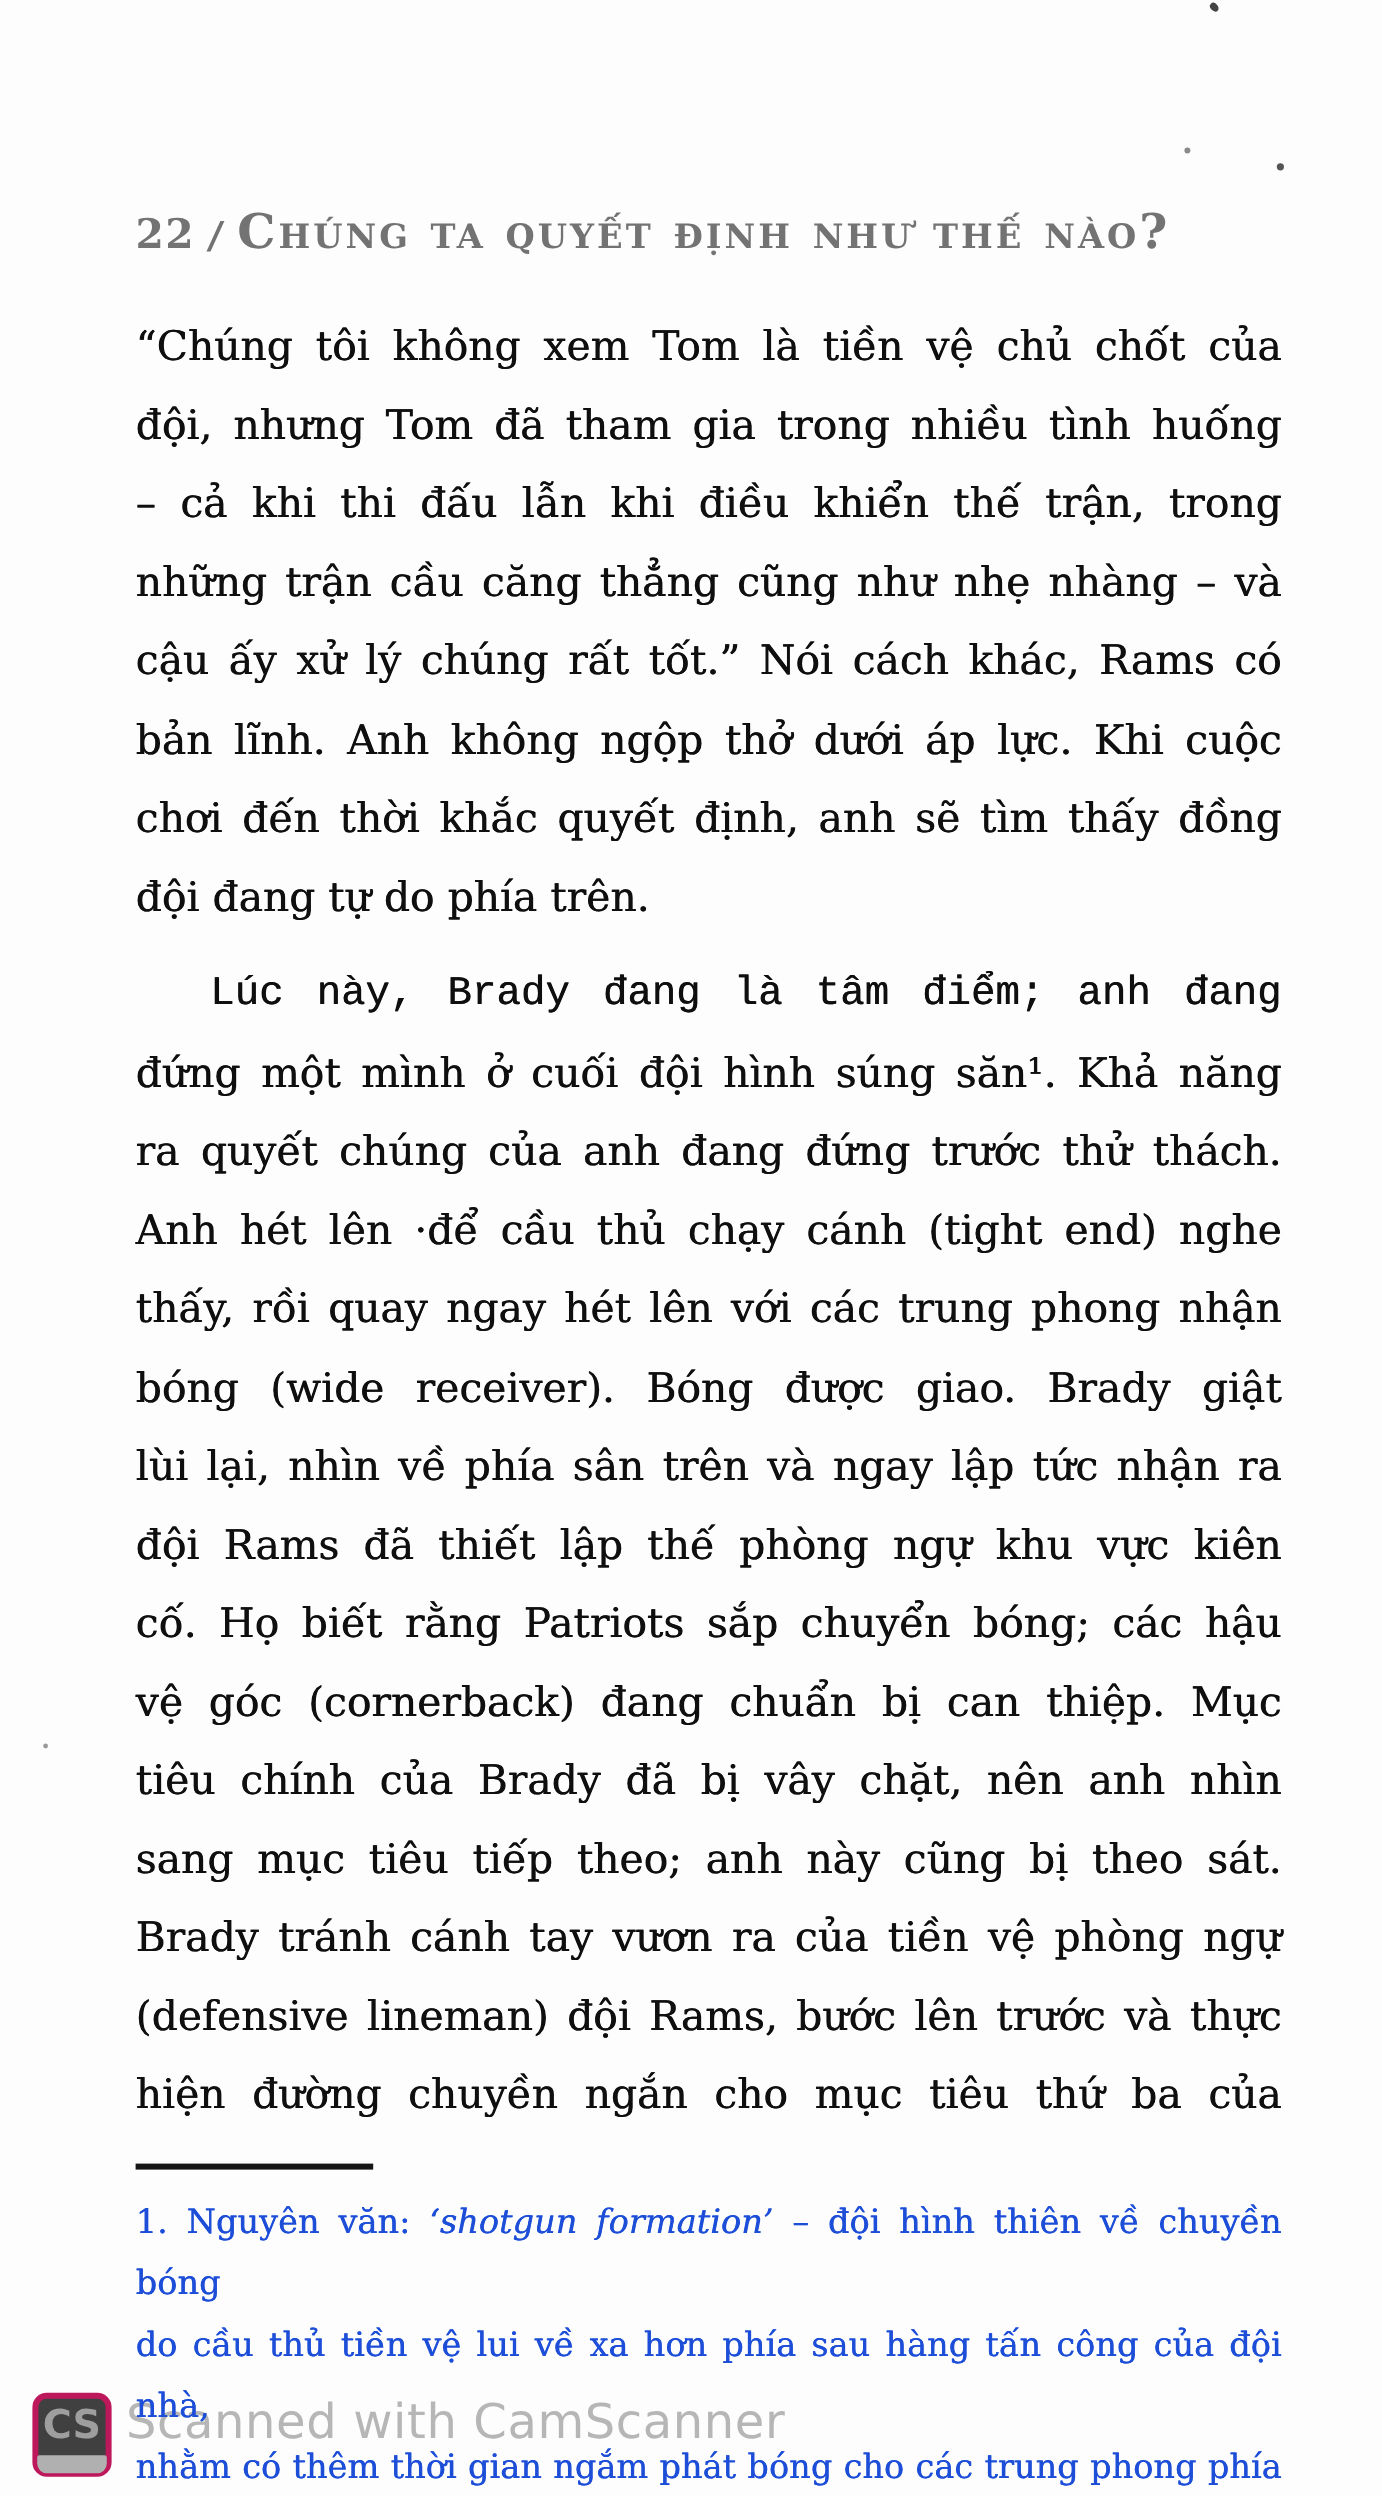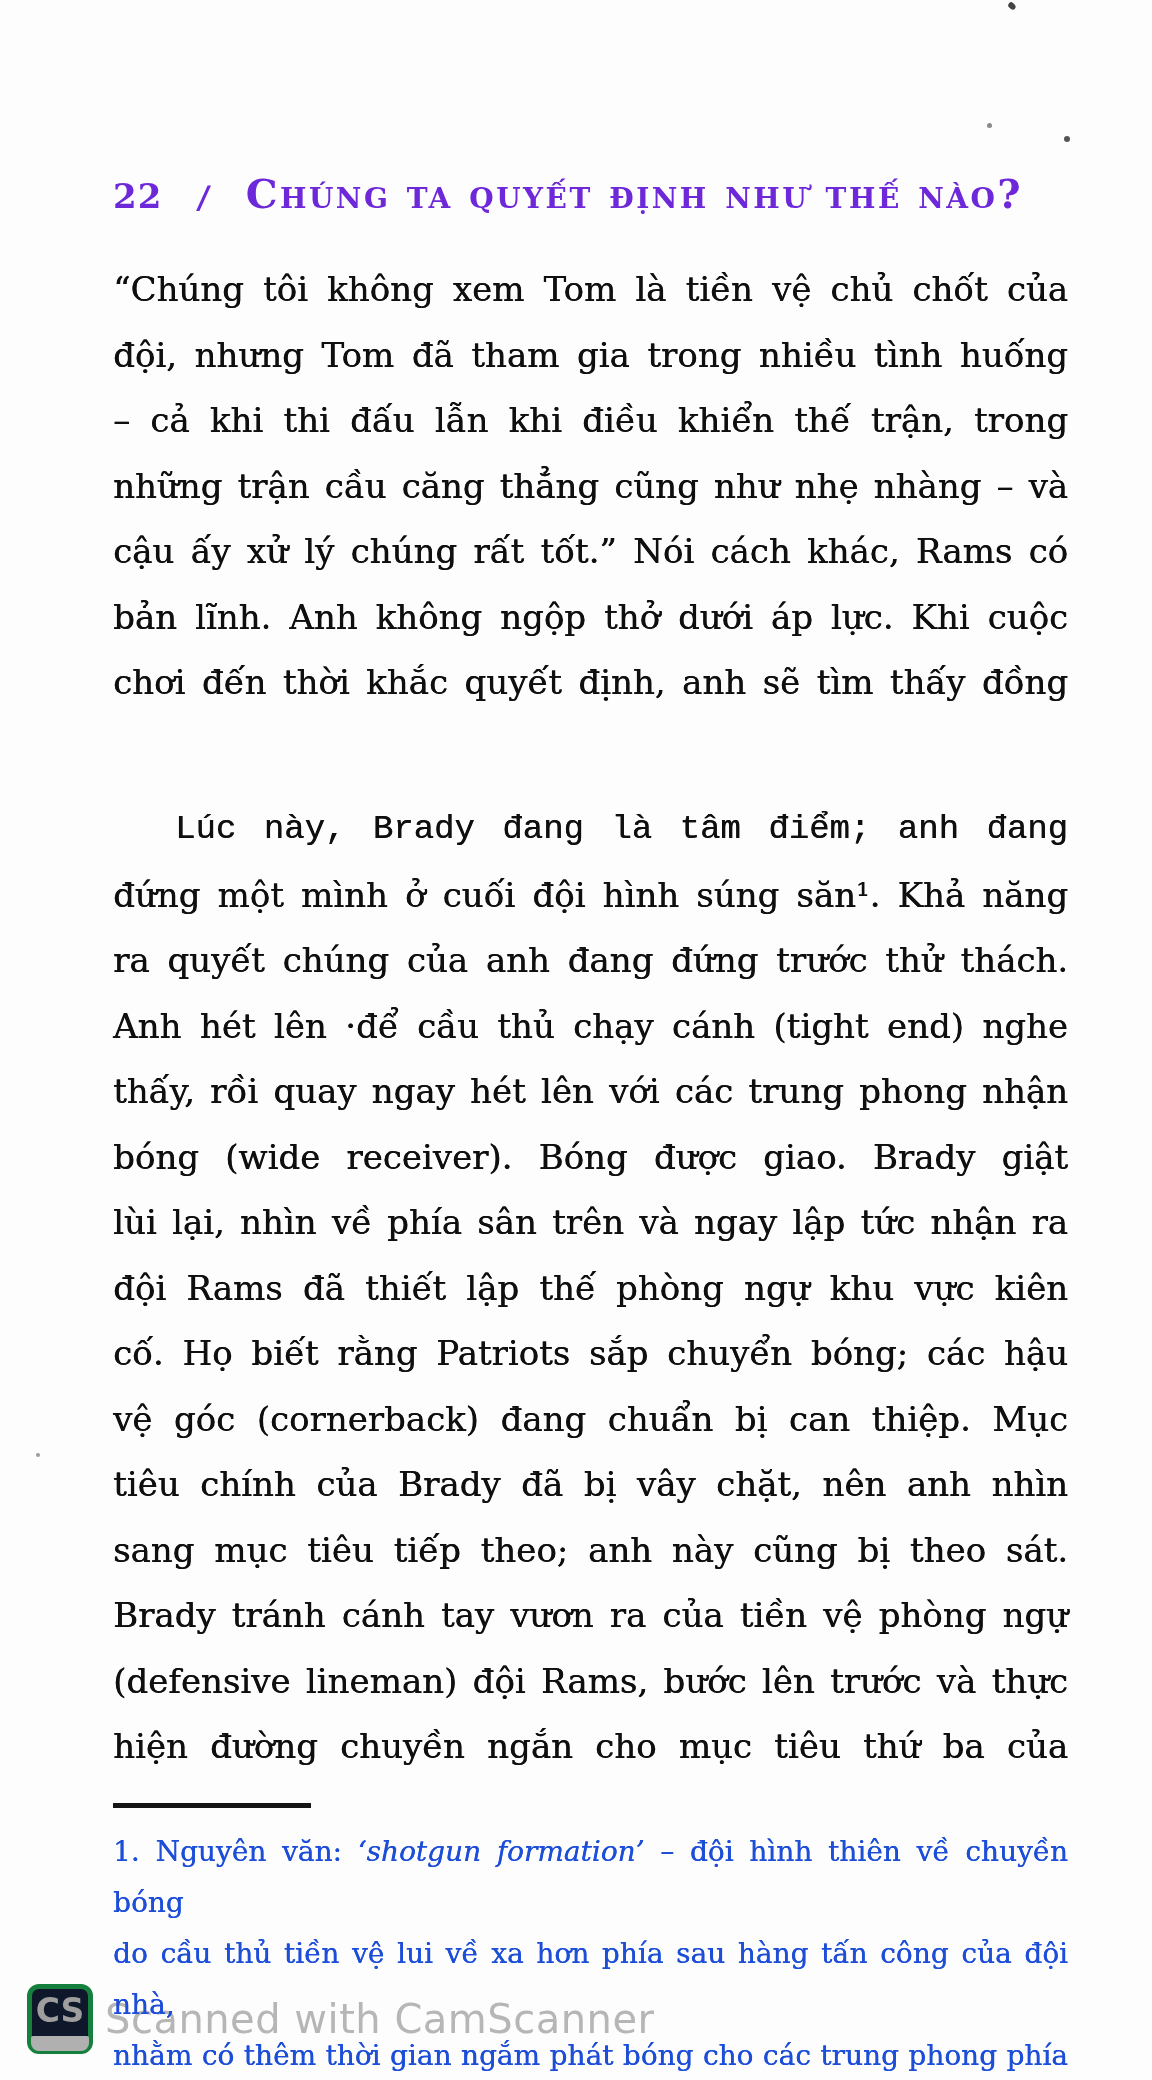--- a/index.html
+++ b/index.html
@@ -10,22 +10,22 @@
     position:relative; overflow:hidden;
   }
   .page {
     position:absolute; inset:0;
     background:#fdfdfd;
     color:#111111;
   }
   
   .header {
     position:absolute; left:113px; top:170px;
-    display:flex; align-items:baseline; gap:36px;
-    color:#6d28d9;
+    display:flex; align-items:baseline; gap:12px;
+    color:#737373;
   }
   .page-number { font-size:34px; font-weight:600; letter-spacing:1px; }
   .header-sep  { font-size:31px; font-weight:600; transform:skewX(-8deg); }
   .header-title {
     font-variant:small-caps;
     font-size:40px; font-weight:600; letter-spacing:2.5px;
     white-space:nowrap;
   }
   
   .para {
@@ -52,24 +52,24 @@
     z-index:3;
   }
   .fn-line { text-align:justify; text-align-last:justify; }
   .fn-italic { font-style:italic; }
   
   .watermark {
     position:absolute; left:0; top:1984px; width:1152px; height:86px;
     z-index:1;
   }
   .cs-logo {
-    position:absolute; left:27px; top:0;
+    position:absolute; left:27px; top:10px;
     width:56px; height:60px;
-    border:5px solid #15803d; border-radius:12px;
-    background:#0f172a;
+    border:5px solid #be185d; border-radius:12px;
+    background:#404040;
   }
   .cs-logo-text {
     position:absolute; left:0; right:0; top:2px;
     text-align:center;
     font-family:"DejaVu Sans", "Liberation Sans", sans-serif;
     font-weight:bold; font-size:33px; color:#9e9e9e; letter-spacing:0;
   }
   .cs-logo-bar {
     position:absolute; left:-1px; right:-1px; bottom:-2px; height:15px;
     background:#b0b0b0;
@@ -100,20 +100,21 @@
   </div>
 
   <div class="para" id="para1">
     <div class="line">“Chúng tôi không xem Tom là tiền vệ chủ chốt của</div>
     <div class="line">đội, nhưng Tom đã tham gia trong nhiều tình huống</div>
     <div class="line">– cả khi thi đấu lẫn khi điều khiển thế trận, trong</div>
     <div class="line">những trận cầu căng thẳng cũng như nhẹ nhàng – và</div>
     <div class="line">cậu ấy xử lý chúng rất tốt.” Nói cách khác, Rams có</div>
     <div class="line">bản lĩnh. Anh không ngộp thở dưới áp lực. Khi cuộc</div>
     <div class="line">chơi đến thời khắc quyết định, anh sẽ tìm thấy đồng</div>
+    <div class="line last">đội đang tự do phía trên.</div>
   </div>
 
   <div class="para" id="para2">
     <div class="line indent">Lúc này, Brady đang là tâm điểm; anh đang</div>
     <div class="line">đứng một mình ở cuối đội hình súng săn¹. Khả năng</div>
     <div class="line">ra quyết chúng của anh đang đứng trước thử thách.</div>
     <div class="line">Anh hét lên ·để cầu thủ chạy cánh (tight end) nghe</div>
     <div class="line">thấy, rồi quay ngay hét lên với các trung phong nhận</div>
     <div class="line">bóng (wide receiver). Bóng được giao. Brady giật</div>
     <div class="line">lùi lại, nhìn về phía sân trên và ngay lập tức nhận ra</div>

